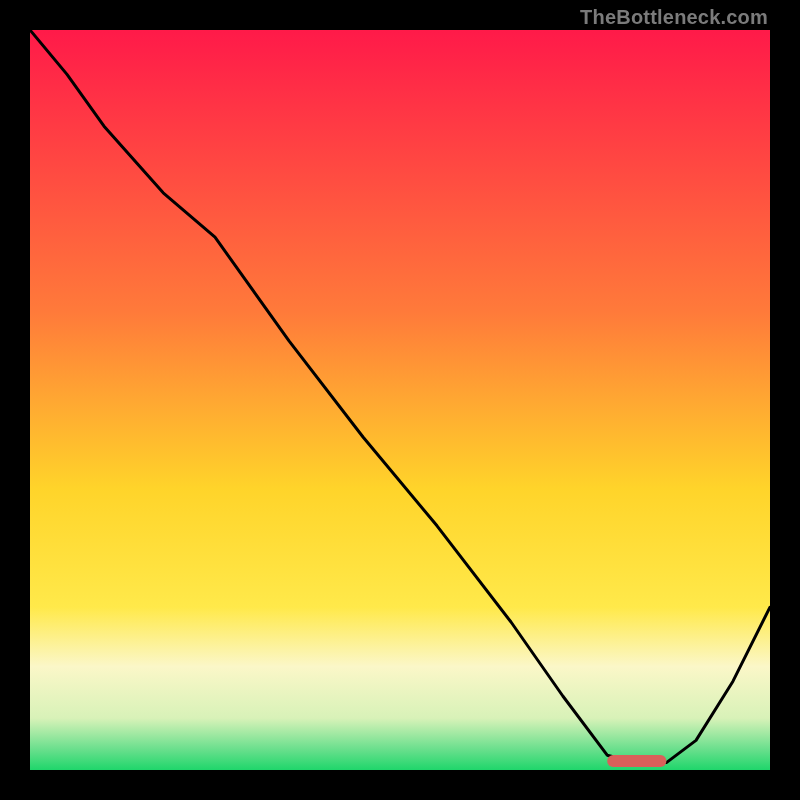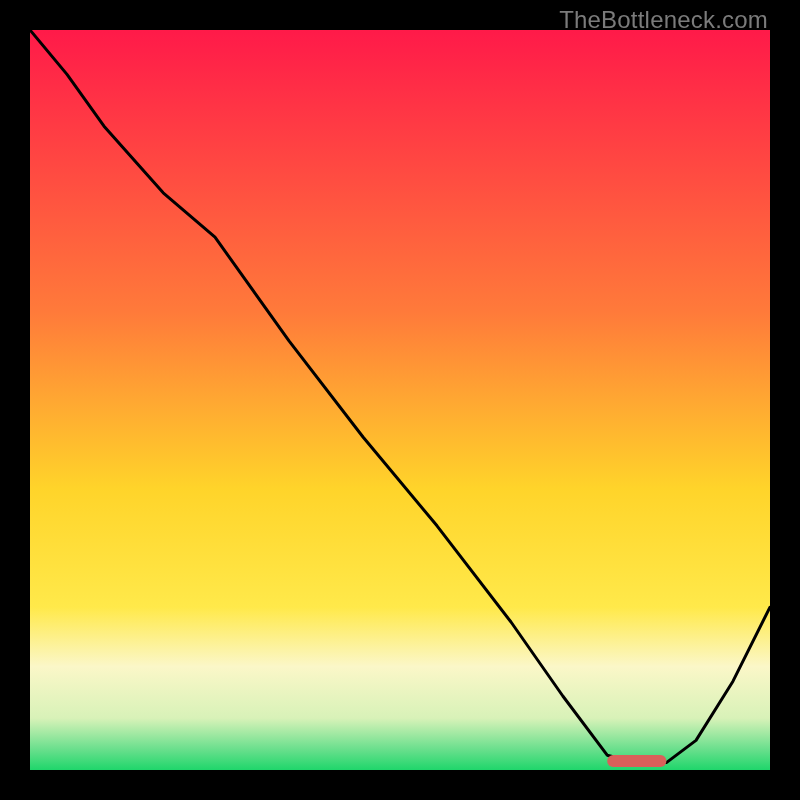--- a/index.html
+++ b/index.html
@@ -25,22 +25,22 @@
     left: 0;
     top: 0;
     width: 740px;
     height: 740px;
   }
   .watermark {
     position: absolute;
     top: 6px;
     right: 32px;
     color: #7b7b7b;
-    font-size: 24px;
-    font-weight: 400;
+    font-size: 20px;
+    font-weight: 700;
     letter-spacing: 0.2px;
     user-select: none;
   }
 </style>
 </head>
 <body>
 
 <div class="watermark">TheBottleneck.com</div>
 
 <div class="chart-frame">

